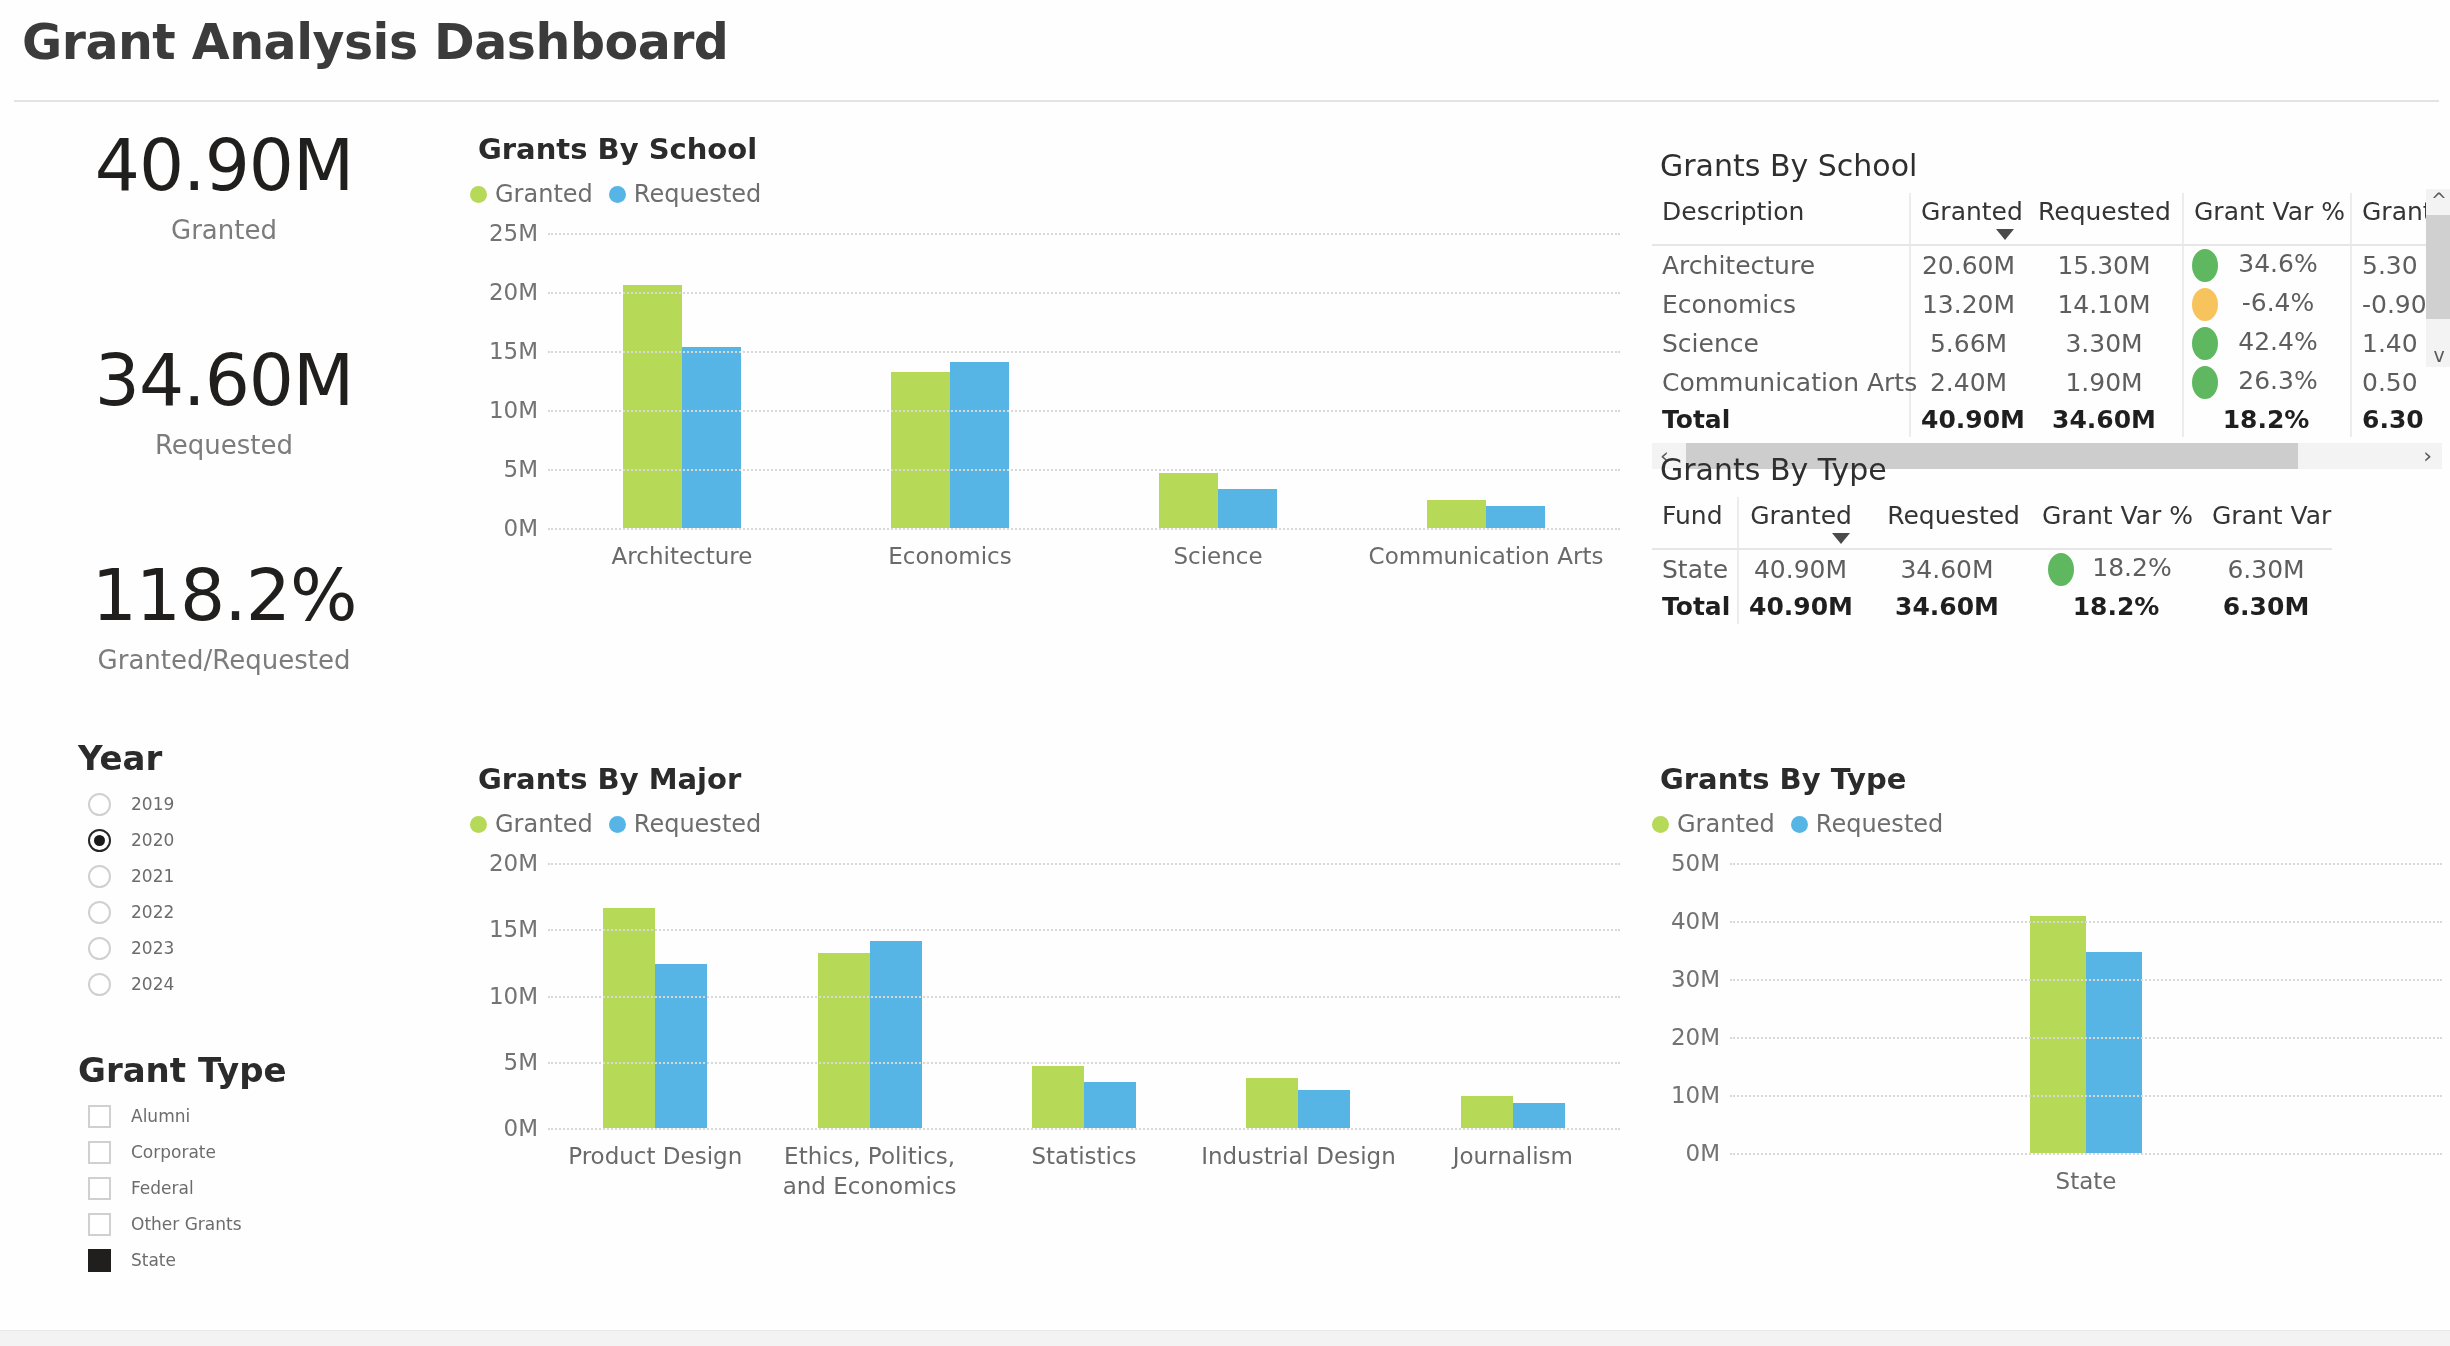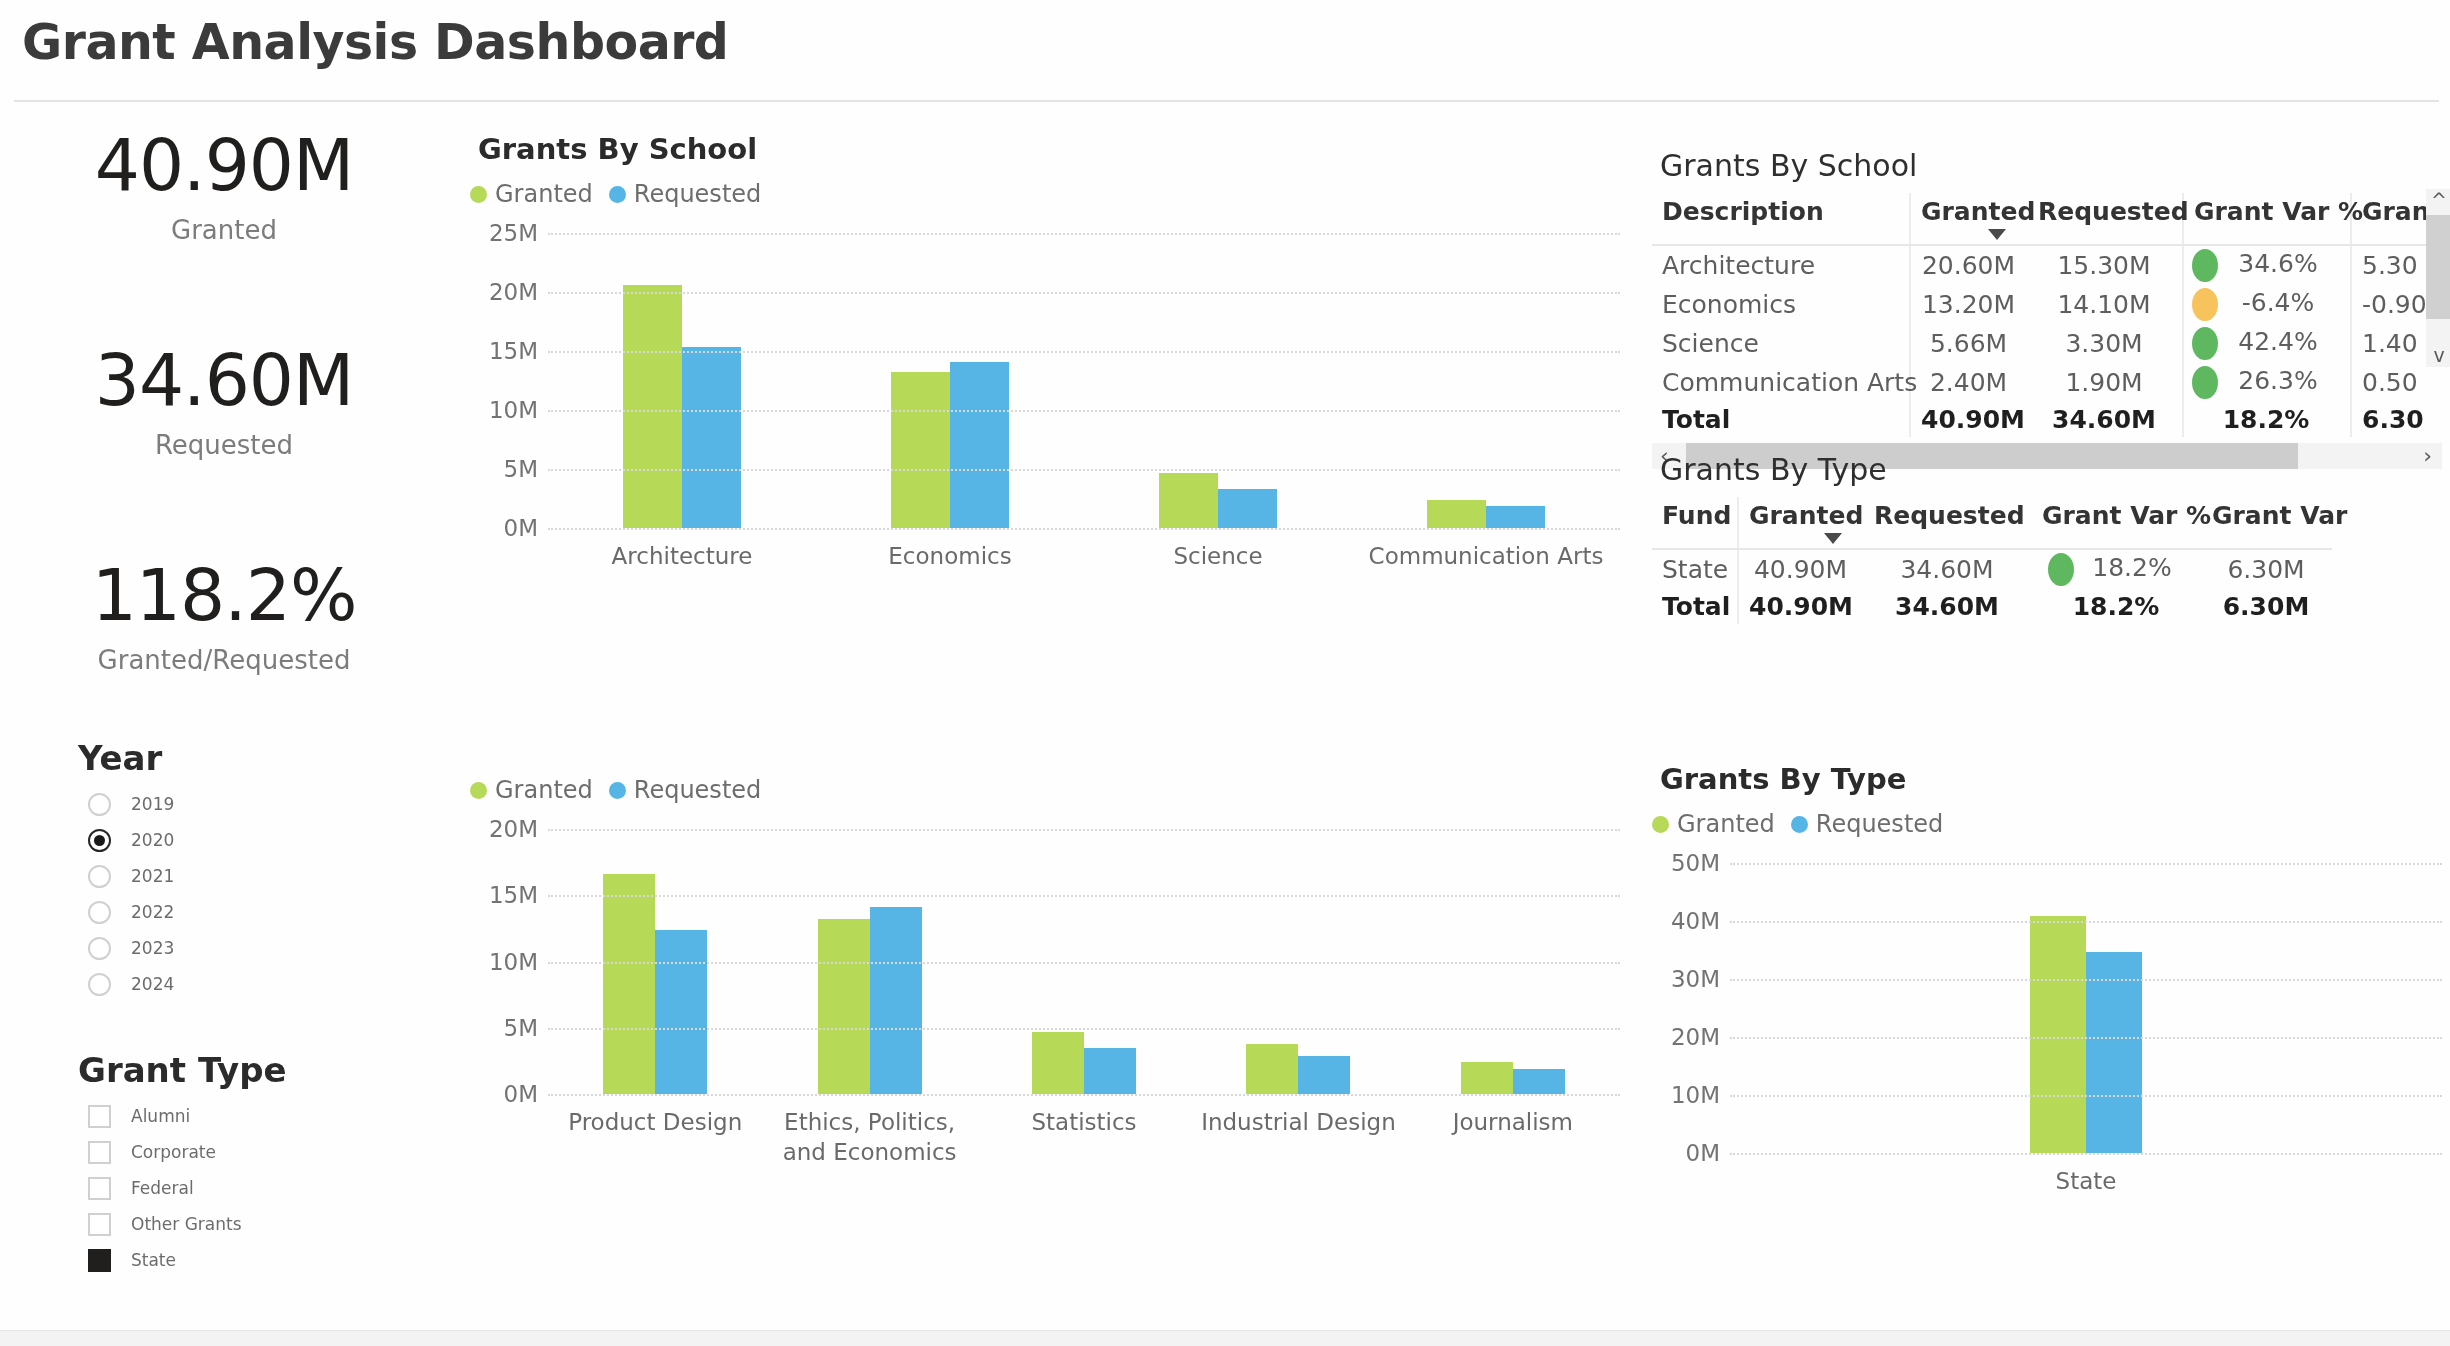--- a/index.html
+++ b/index.html
@@ -189,24 +189,24 @@
 
   
   .tbl-wrap { position: absolute; }
   table.pbi {
     border-collapse: collapse;
     font-size: 25px;
     color: #5e5e5e;
     table-layout: fixed;
   }
   table.pbi th {
-    font-weight: 700;
+    font-weight: 400;
     color: #343434;
     text-align: right;
-    padding: 4px 20px 4px 10px;
+    padding: 4px 12px 4px 10px;
     border-bottom: 2px solid #e6e6e6;
     vertical-align: top;
     white-space: nowrap;
   }
   table.pbi th.left { text-align: left; }
   table.pbi td {
     text-align: center;
     padding: 3px 12px 3px 10px;
     white-space: nowrap;
   }
@@ -391,20 +391,21 @@
     </div>
     <div class="x-labels" id="xlab-school" style="position:relative; left:78px; width:1072px; margin-top:14px;">
         <div class="x-label">Architecture</div>
         <div class="x-label">Economics</div>
         <div class="x-label">Science</div>
         <div class="x-label">Communication Arts</div>
       </div>
   </div>
 
   <div class="panel" style="left:470px; top:762px; width:1150px;">
+    <div class="panel-title">Grants By Major</div>
     <div class="legend">
       <div class="legend-item">
         <span class="legend-dot" style="background:#b6d957"></span>
         <span>Granted</span>
       </div>
       <div class="legend-item">
         <span class="legend-dot" style="background:#57b5e6"></span>
         <span>Requested</span>
       </div>
     </div>

